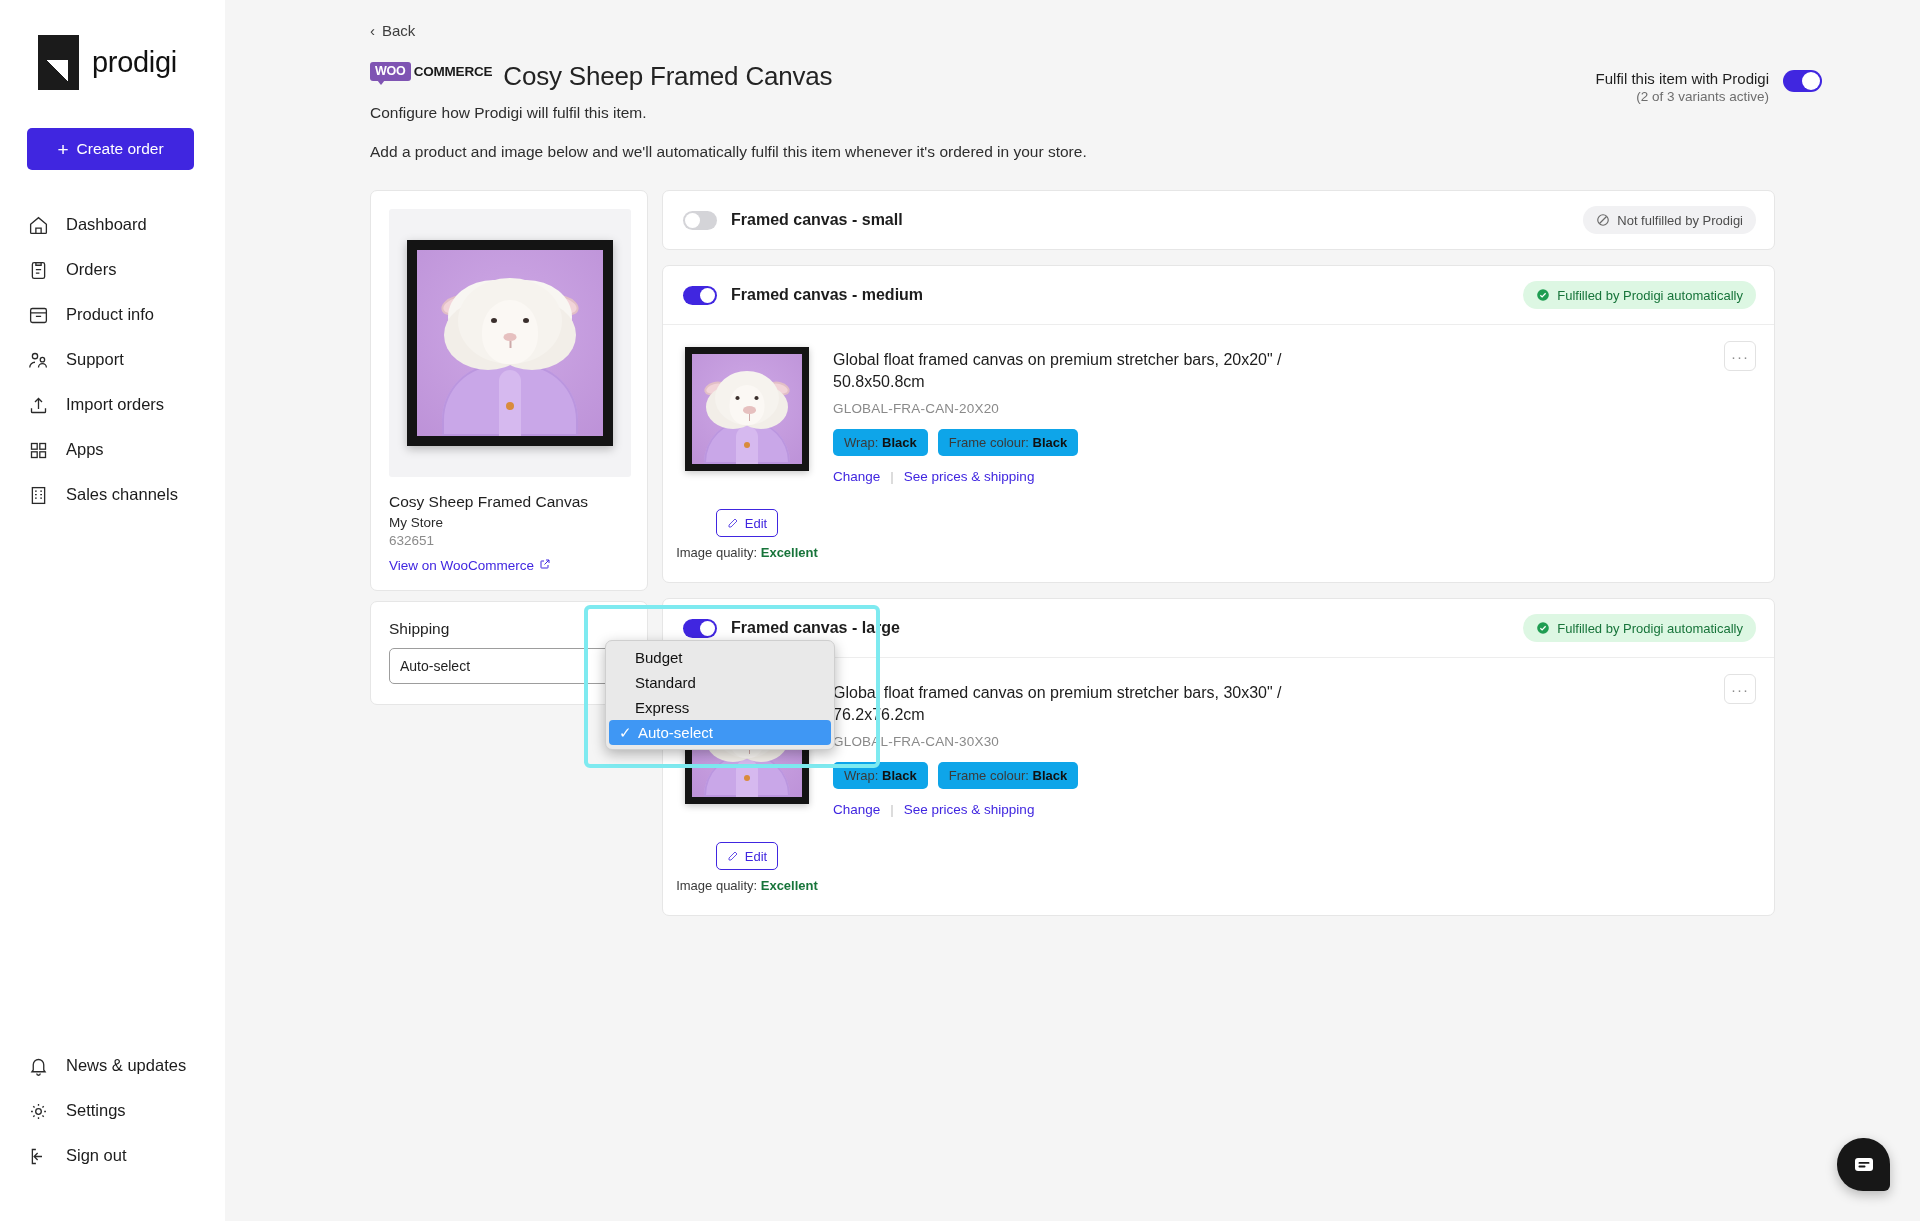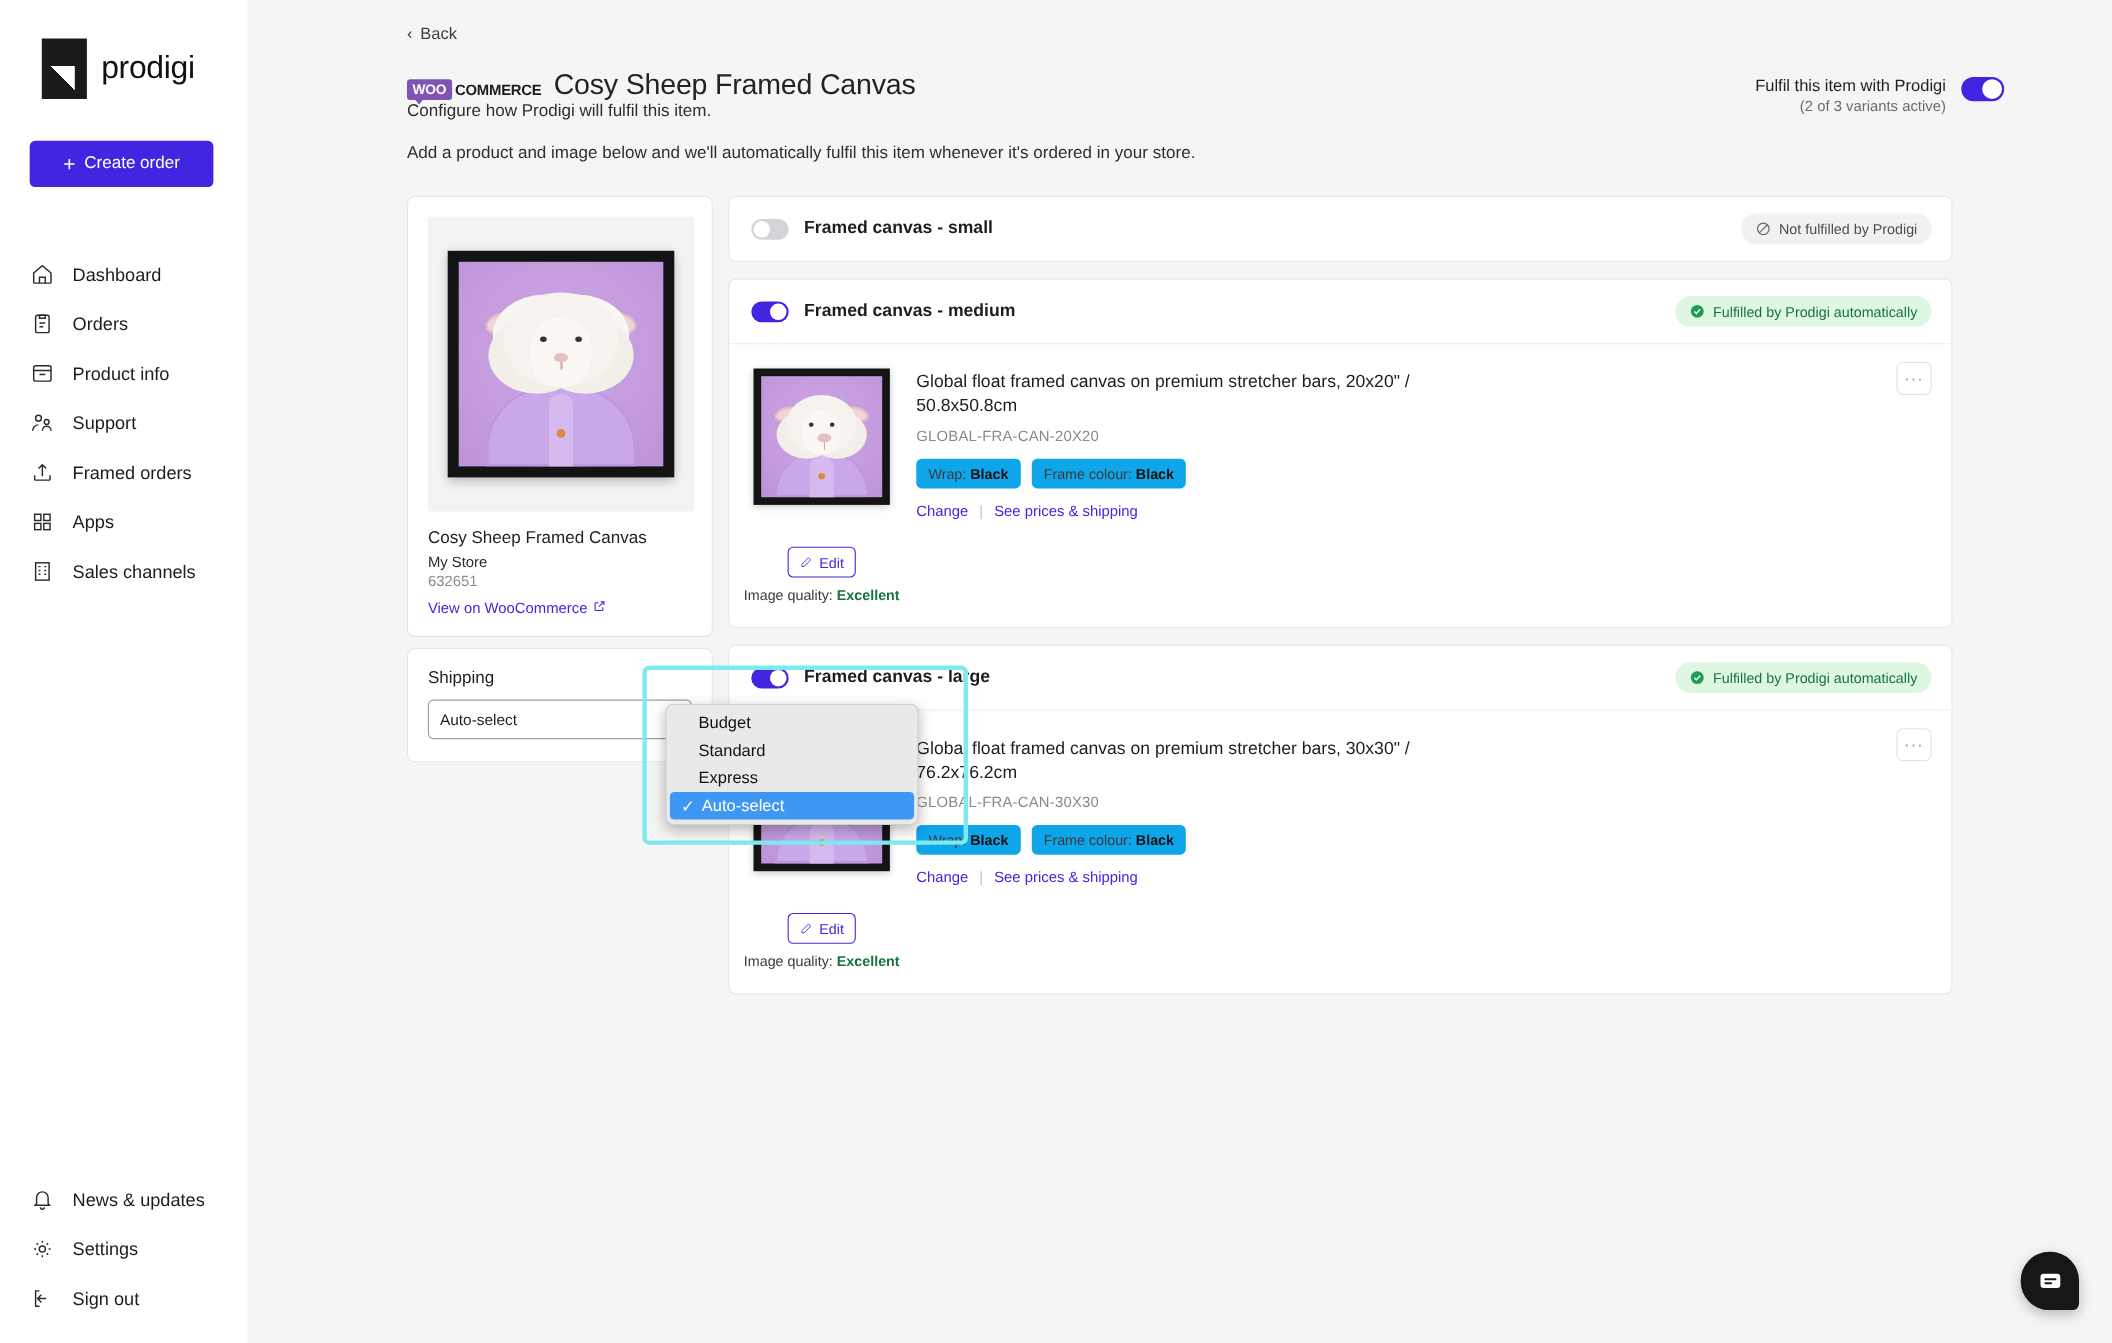--- a/index.html
+++ b/index.html
@@ -32,41 +32,41 @@
     width: 167px; height: 42px;
     background: #4026e0; color: #fff;
     border: none; border-radius: 5px;
     font-size: 15.5px; font-family: inherit;
     display: flex; align-items: center; justify-content: center; gap: 8px;
     cursor: pointer;
   }
   .create-order .plus { font-size: 19px; line-height: 1; font-weight: 400; }
   .nav { margin-top: 45px; display:flex; flex-direction:column; }
   .nav-item {
-    display: flex; align-items: flex-end; gap: 17px;
+    display: flex; align-items: flex-start; gap: 17px;
     height: 45px; padding-left: 28px; cursor: pointer;
     color: #1c1c1c; font-size: 16.5px;
   }
   .nav-ico { width: 21px; height: 21px; display:inline-flex; align-items:center; justify-content:center; color:#2a2a2a;}
   .nav-ico svg { width: 21px; height: 21px; stroke: currentColor; fill:none; stroke-width:1.5; }
   .nav-bottom { position: absolute; bottom: 30px; left: 0; right:0; display:flex; flex-direction:column; }
 
   
   .main {
     flex: 1; height: 1221px; background: #f5f5f5;
     padding: 0; position: relative; overflow: hidden;
   }
   .content { padding: 22px 0 0 145px; }
   .back-link {
     display: inline-flex; align-items: center; gap: 7px;
     color: #3d3d3d; font-size: 15px; cursor: pointer; margin-bottom: 22px;
   }
   .back-chev { font-size: 15px; line-height:1; }
 
-  .title-row { display: flex; align-items: flex-end; gap: 11px; }
+  .title-row { display: flex; align-items: flex-start; gap: 11px; margin-bottom: 12px;}
   .woo-badge {
     display:inline-flex; align-items:center; height: 21px;
   }
   .woo-pill {
     background:#7f54b3; color:#fff; font-size: 12.5px; font-weight:700;
     padding: 2px 5px 3px 5px; border-radius: 3px; position:relative; letter-spacing:-0.2px;
   }
   .woo-pill:after{
     content:""; position:absolute; left:7px; bottom:-4px; width:0;height:0;
     border-left:4px solid transparent; border-right:4px solid transparent; border-top:5px solid #7f54b3;
@@ -303,21 +303,21 @@
         </span>
         <span>Support</span>
       </div>
       <div class="nav-item">
         <span class="nav-ico">
           <svg viewBox="0 0 24 24">
               <path d="M12 16V4M8 8l4-4 4 4"></path>
               <path d="M4 15v4a1 1 0 0 0 1 1h14a1 1 0 0 0 1-1v-4"></path>
             </svg>
         </span>
-        <span>Framed orders</span>
+        <span>Import orders</span>
       </div>
       <div class="nav-item">
         <span class="nav-ico">
           <svg viewBox="0 0 24 24">
               <rect x="4" y="4" width="6.5" height="6.5"></rect>
               <rect x="13.5" y="4" width="6.5" height="6.5"></rect>
               <rect x="4" y="13.5" width="6.5" height="6.5"></rect>
               <rect x="13.5" y="13.5" width="6.5" height="6.5"></rect>
             </svg>
         </span>

